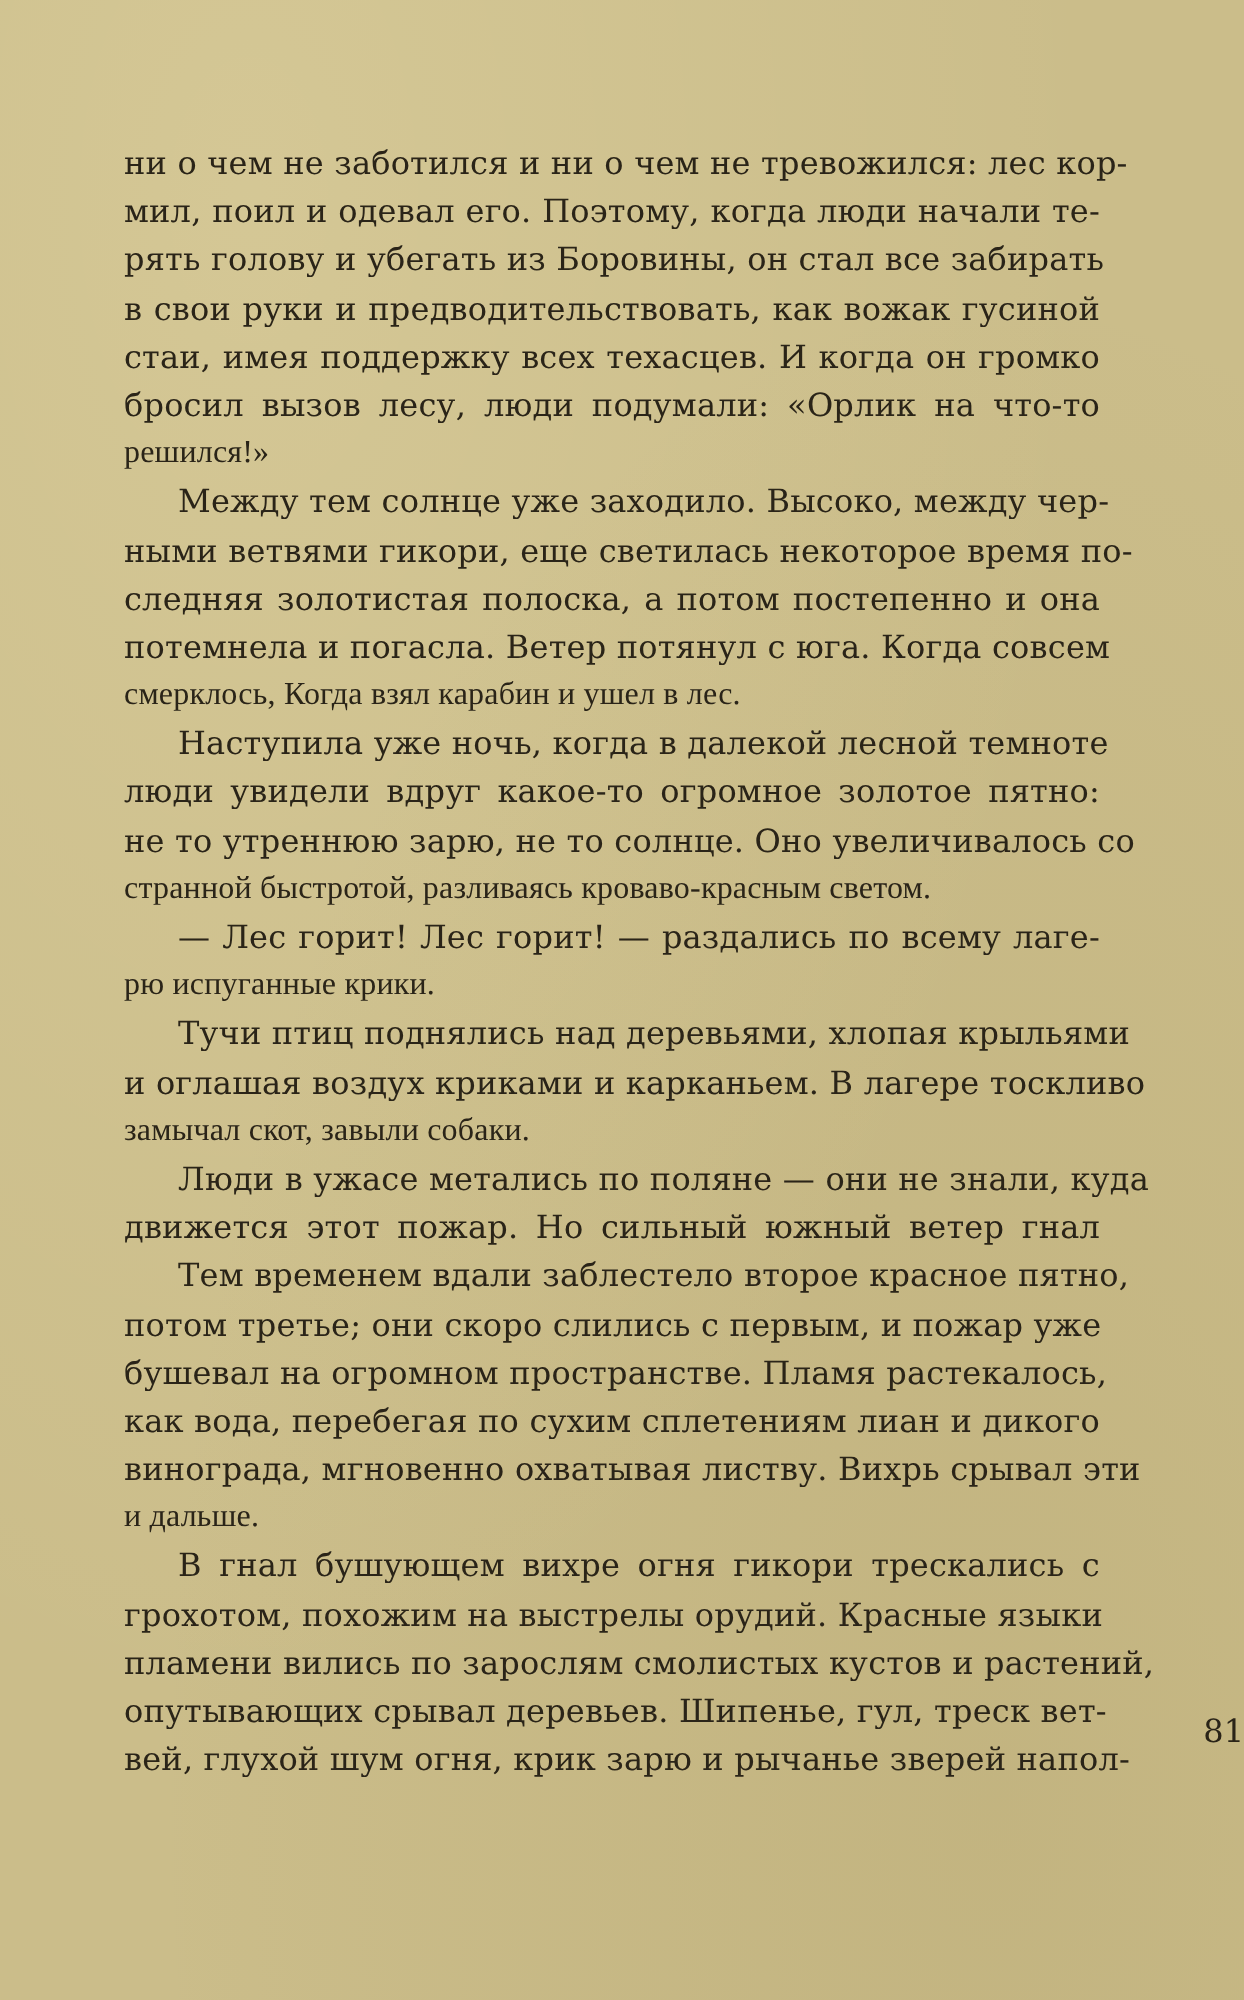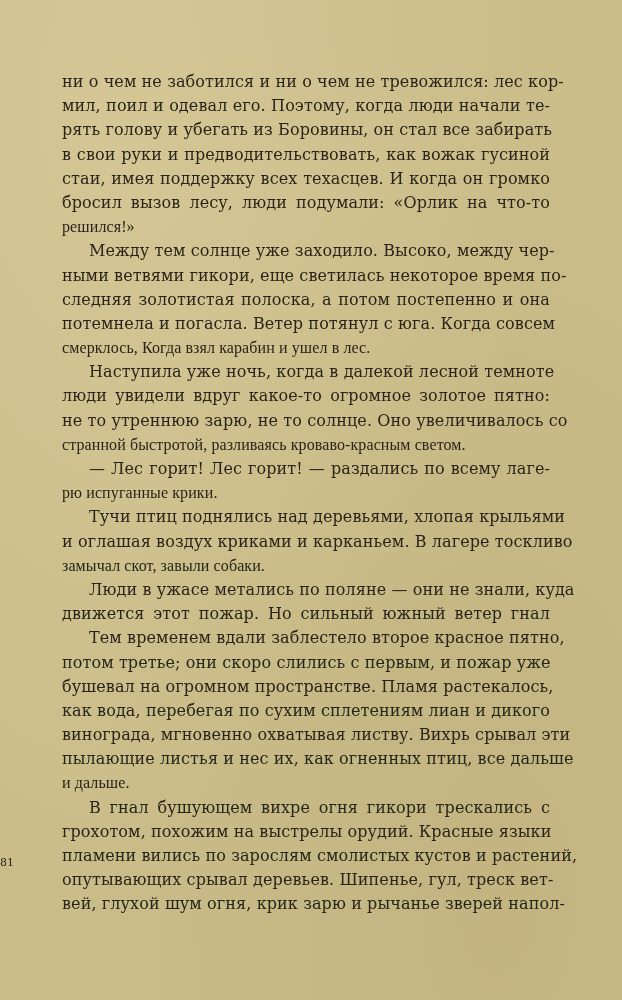--- a/index.html
+++ b/index.html
@@ -44,22 +44,22 @@
       font-family: Liberation Serif, serif;
     }
     .line.indent {
       padding-left: 27px;
     }
     .page-number {
       position: absolute;
       left: 0;
       width: 622px;
       top: 856px;
-      text-align: left;
-      font-size: 11px;
+      text-align: right;
+      font-size: 16px;
       color: #2a2418;
     }
   </style>
 </head>
 <body>
 
 <div class="page">
   <div class="text-block">
 
     <div>
@@ -102,21 +102,20 @@
       <span class="line indent">Люди в ужасе метались по поляне — они не знали, куда</span>
       <span class="line">движется этот пожар. Но сильный южный ветер гнал</span>
     </div>
 
     <div>
       <span class="line indent">Тем временем вдали заблестело второе красное пятно,</span>
       <span class="line">потом третье; они скоро слились с первым, и пожар уже</span>
       <span class="line">бушевал на огромном пространстве. Пламя растекалось,</span>
       <span class="line">как вода, перебегая по сухим сплетениям лиан и дикого</span>
       <span class="line">винограда, мгновенно охватывая листву. Вихрь срывал эти</span>
-      <span class="line">пылающие листья и нес их, как огненных птиц, все дальше</span>
       <span class="line last">и дальше.</span>
     </div>
 
     <div>
       <span class="line indent">В гнал бушующем вихре огня гикори трескались с</span>
       <span class="line">грохотом, похожим на выстрелы орудий. Красные языки</span>
       <span class="line">пламени вились по зарослям смолистых кустов и растений,</span>
       <span class="line">опутывающих срывал деревьев. Шипенье, гул, треск вет-</span>
       <span class="line">вей, глухой шум огня, крик зарю и рычанье зверей напол-</span>
     </div>

